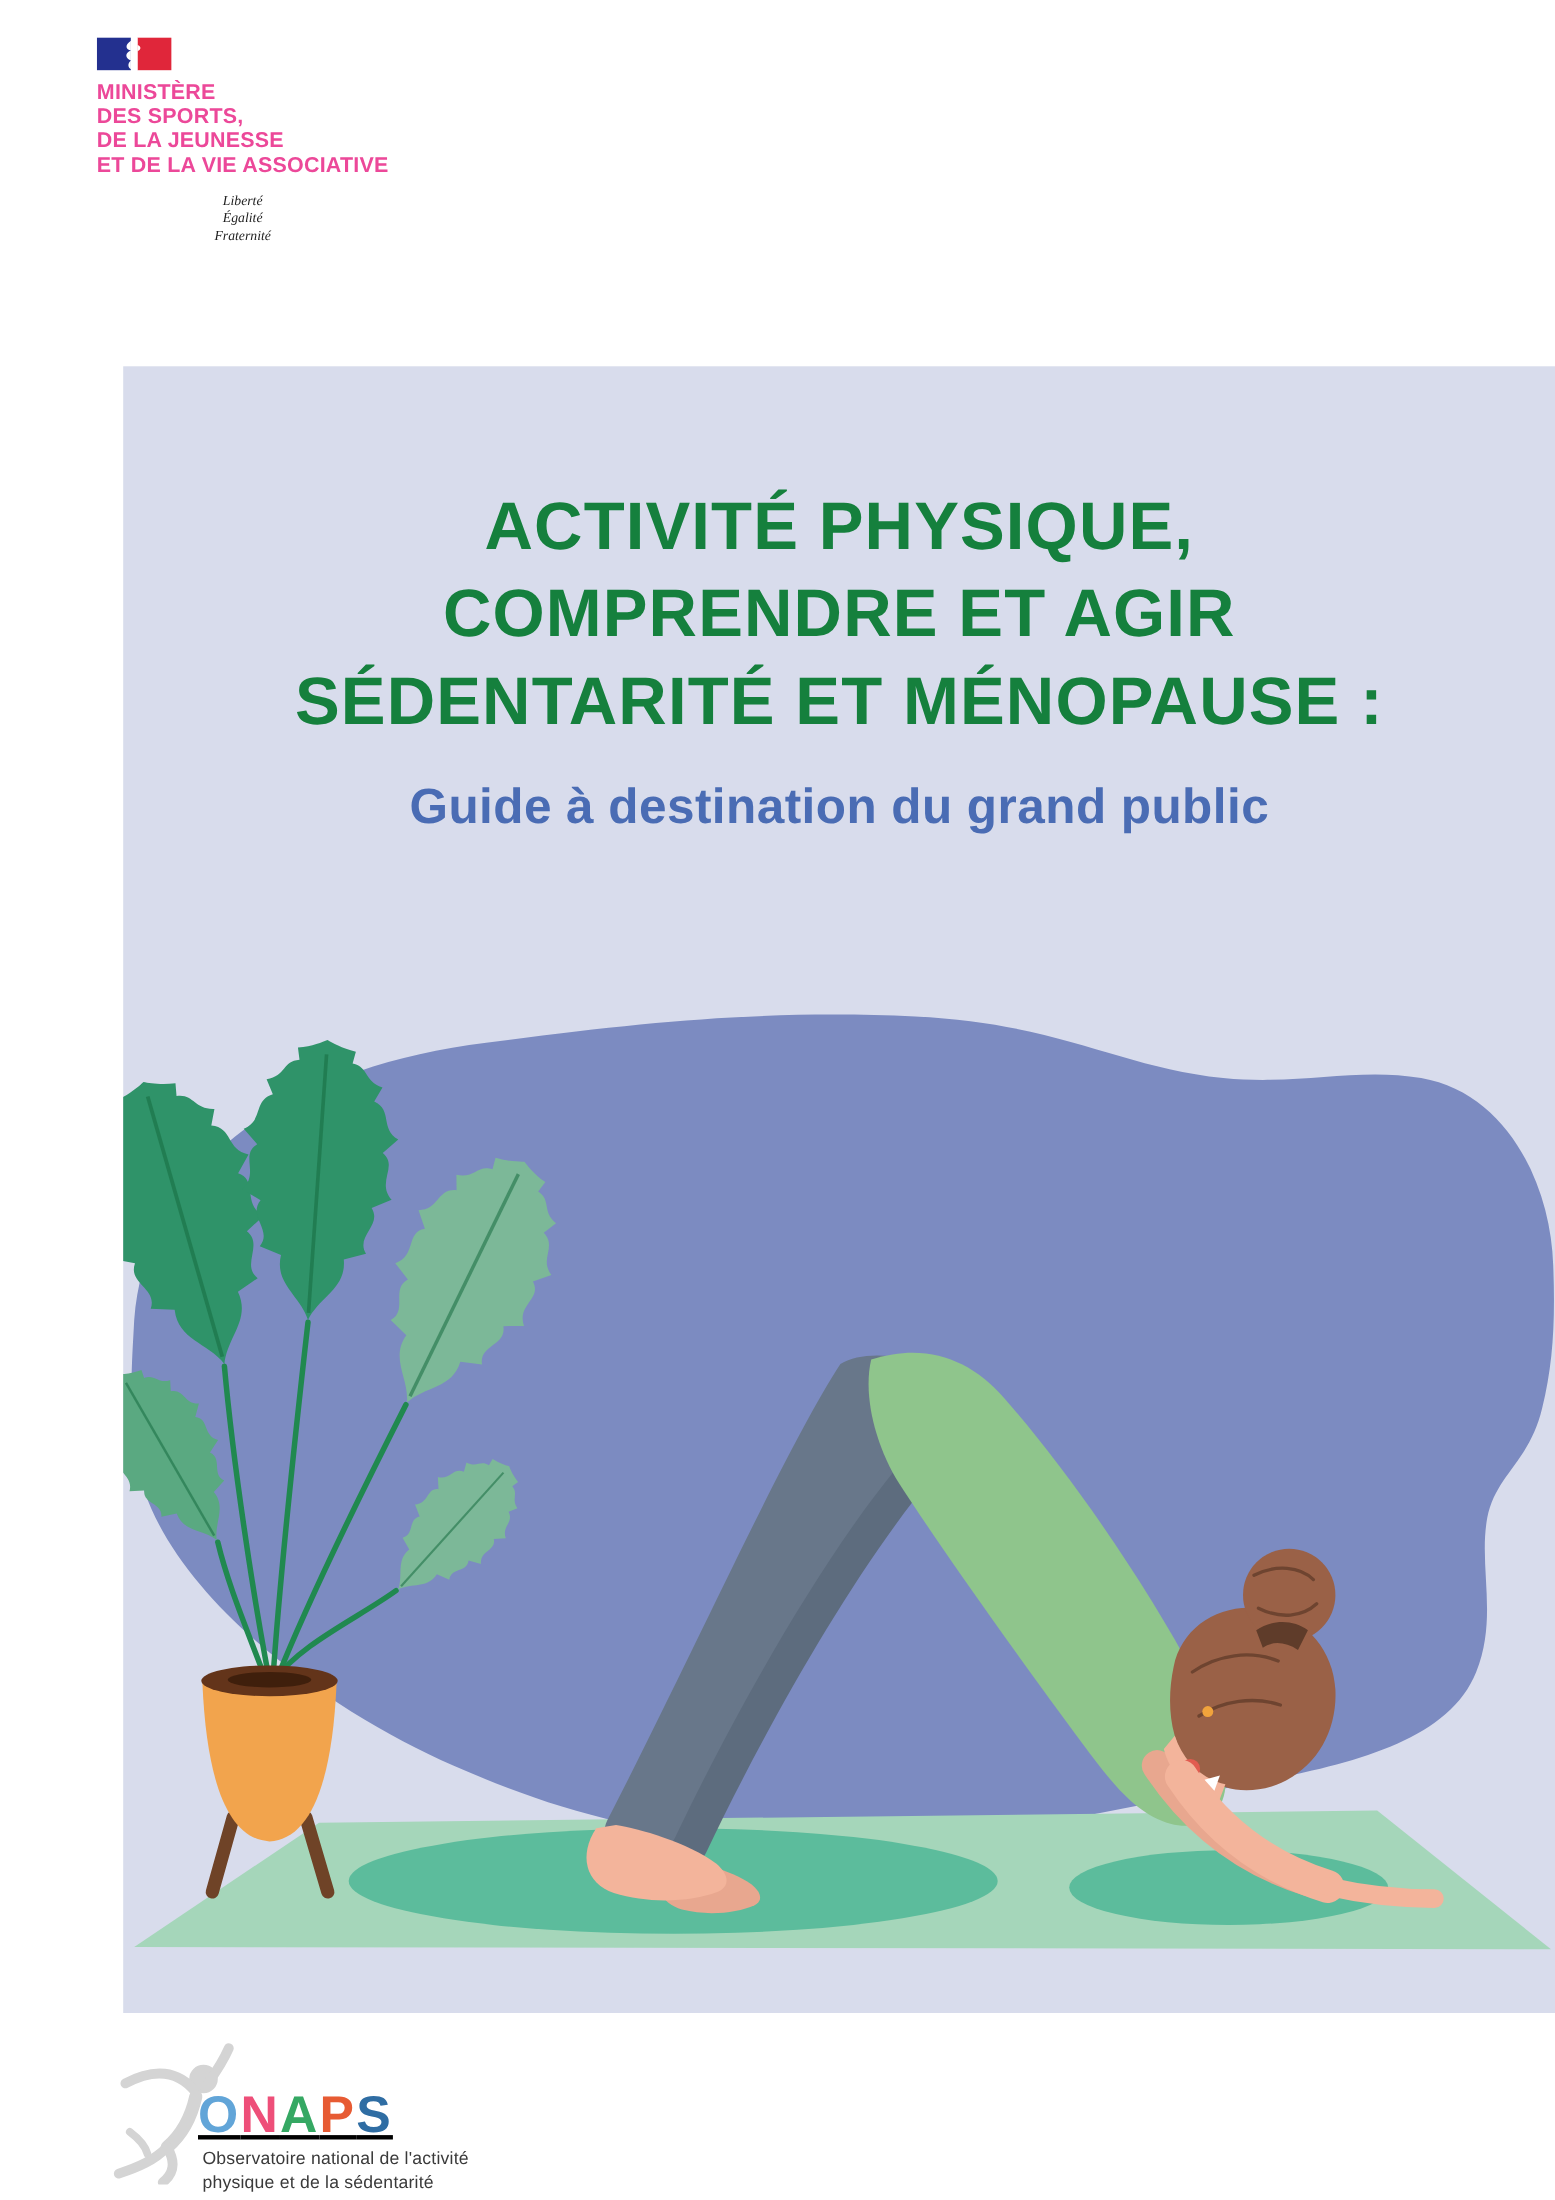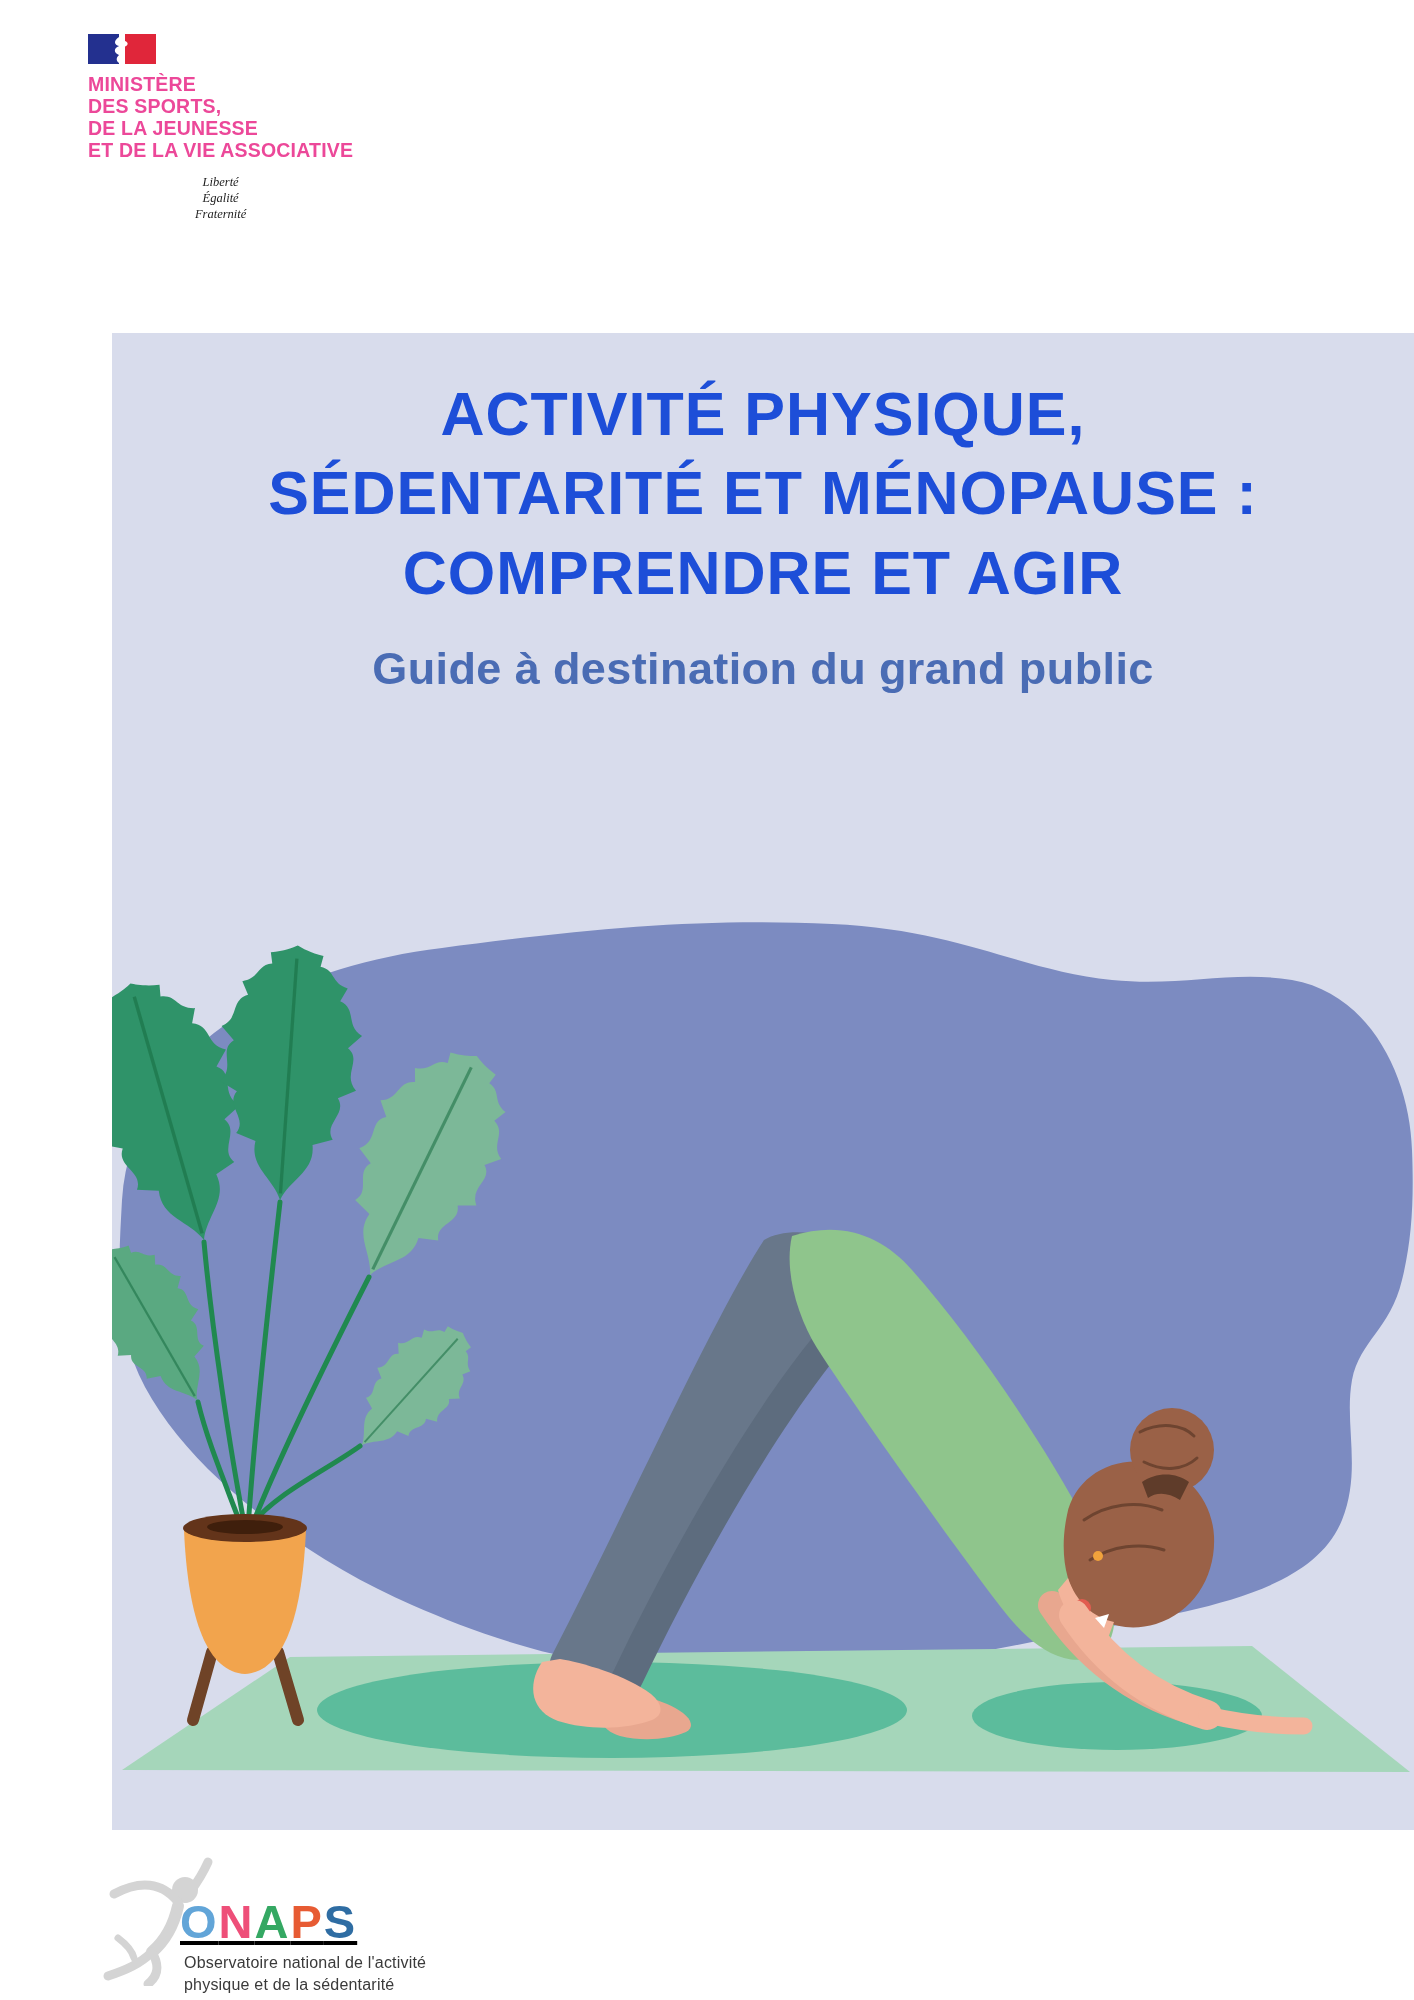--- a/index.html
+++ b/index.html
@@ -11,21 +11,21 @@
   .flag-logo{display:block;}
   .ministry{margin-top:9px;font-weight:700;font-size:19.5px;line-height:1.13;
             color:#ec4899;letter-spacing:.2px;}
   .ministry div{white-space:nowrap;}
   .motto{margin-top:13px;font-family:"Liberation Serif",serif;font-style:italic;
          font-size:12.5px;line-height:1.28;color:#1d1d1d;text-align:center;}
 
   
   .cover-panel{position:absolute;left:112px;top:333px;width:1302px;height:1497px;
                background:#d8dcec;}
-  .title{margin:42px 10px 0;text-align:center;color:#1d4ed8;
+  .title{margin:106px 10px 0;text-align:center;color:#15803d;
          font-size:61px;font-weight:800;line-height:1.3;letter-spacing:1px;}
   .subtitle{margin-top:30px;text-align:center;color:#4a6cb4;
             font-size:45px;font-weight:700;letter-spacing:.4px;}
   .illustration{position:absolute;left:0;bottom:0;width:1302px;height:1150px;display:block;}
 
   
   .onaps{position:absolute;left:88px;top:1842px;width:360px;height:150px;}
   .dancer{position:absolute;left:0;top:12px;}
   .onaps-word{position:absolute;left:92px;top:56px;font-size:47px;font-weight:800;
               letter-spacing:2px;line-height:1;text-decoration:underline;}
@@ -59,22 +59,22 @@
     <div class="motto">
       <div>Liberté</div>
       <div>Égalité</div>
       <div>Fraternité</div>
     </div>
   </header>
 
   <section class="cover-panel">
     <h1 class="title">
       <div>ACTIVITÉ PHYSIQUE,</div>
+      <div>COMPRENDRE ET AGIR</div>
       <div>SÉDENTARITÉ ET MÉNOPAUSE :</div>
-      <div>COMPRENDRE ET AGIR</div>
     </h1>
     <h2 class="subtitle">Guide à destination du grand public</h2>
 
     <svg class="illustration" viewBox="0 0 1302 1150">
       <defs>
         <g id="leafg">
           <path d="M0 0 C-8 -20 -30 -28 -26 -52 L-44 -58 C-34 -72 -56 -82 -46 -96
                    L-62 -104 C-48 -118 -66 -132 -52 -142 L-64 -154 C-48 -162 -58 -178 -42 -184
                    L-48 -196 C-32 -200 -36 -212 -22 -214 L-24 -224 C-12 -226 -4 -230 0 -232
                    C4 -230 12 -226 24 -224 L22 -214 C36 -212 32 -200 48 -196 L42 -184

